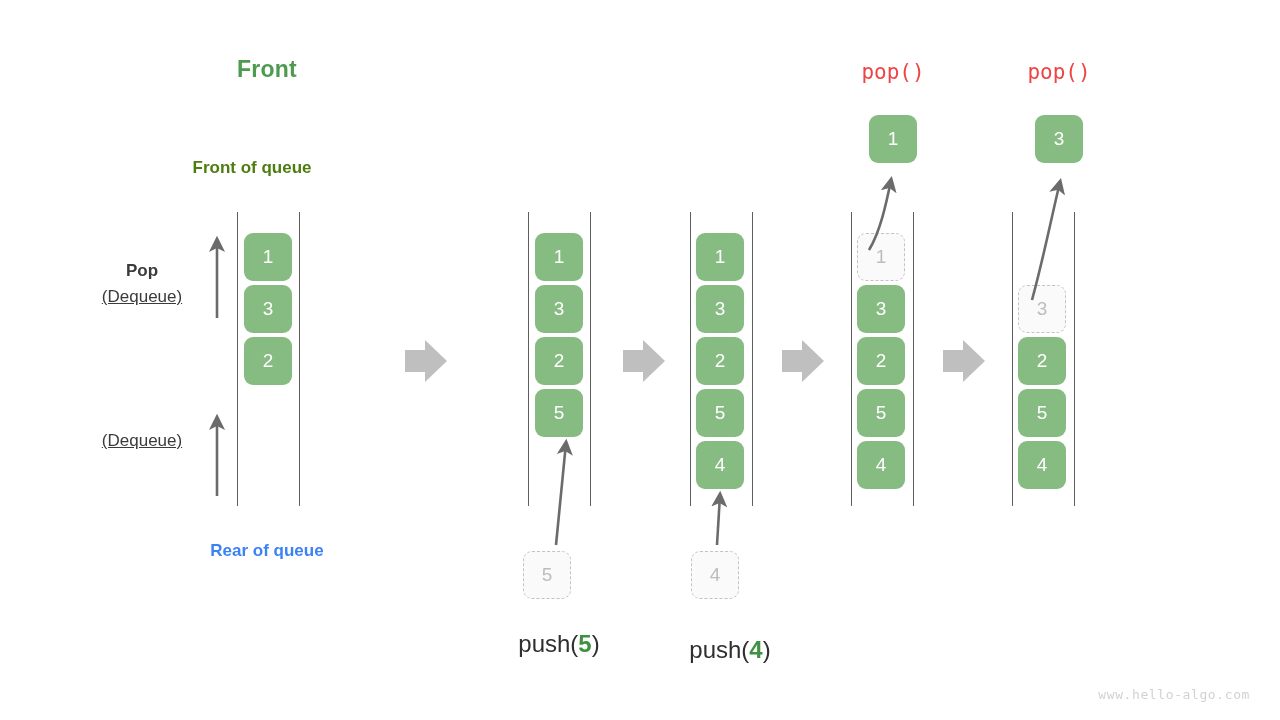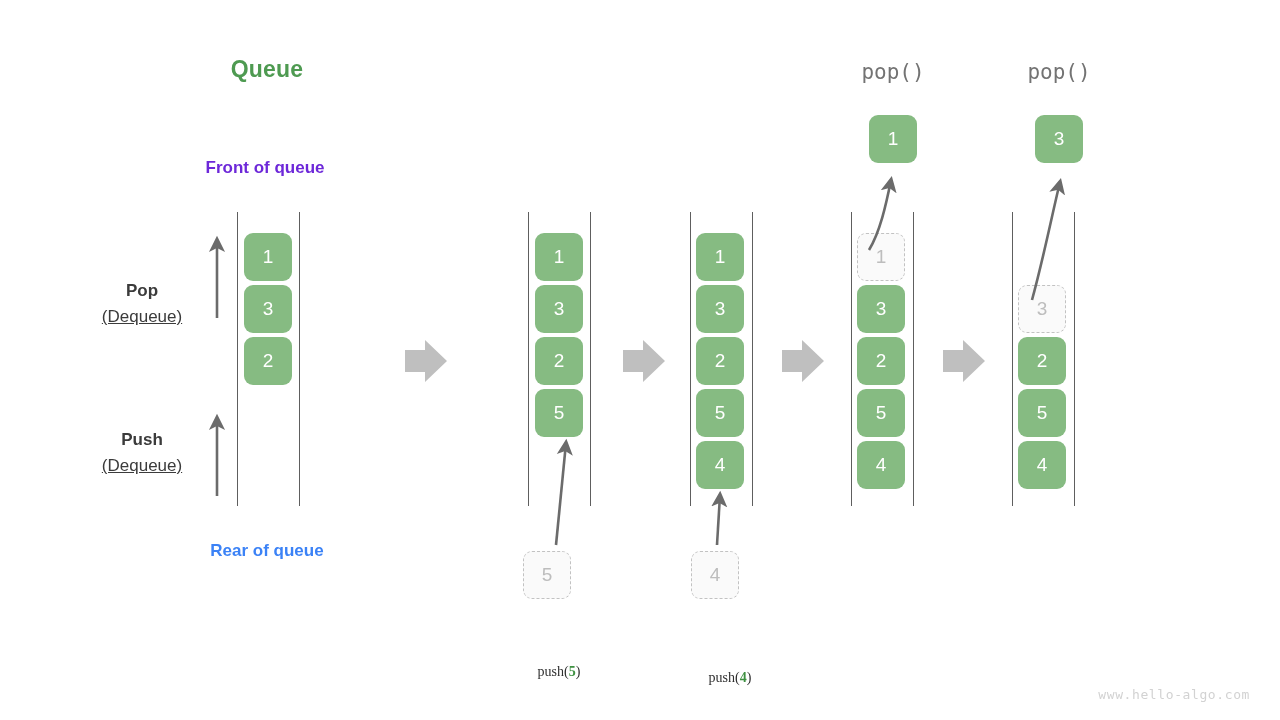--- a/index.html
+++ b/index.html
@@ -29,26 +29,26 @@
     left: 167px; top: 56px;
     width: 200px;
     text-align: center;
     font-size: 23px;
     font-weight: bold;
     color: #4e9a51;
     letter-spacing: .2px;
   }
   .lbl-front {
     position: absolute;
-    left: 165px; top: 158px;
-    width: 200px;
-    text-align: center;
-    font-size: 17px;
-    font-weight: bold;
-    color: #6d28d9;
+    left: 152px; top: 158px;
+    width: 200px;
+    text-align: center;
+    font-size: 17px;
+    font-weight: bold;
+    color: #4d7c0f;
   }
   .lbl-rear {
     position: absolute;
     left: 167px; top: 541px;
     width: 200px;
     text-align: center;
     font-size: 17px;
     font-weight: bold;
     color: #3b82f6;
   }
@@ -65,21 +65,21 @@
     font-weight: bold;
     line-height: 25px;
   }
   .side-label .sub {
     display: block;
     font-size: 17px;
     font-weight: normal;
     line-height: 27px;
     text-decoration: underline;
   }
-  #side-pop  { left: 57px; top: 258px; margin-top: 20px; }
+  #side-pop  { left: 57px; top: 258px; }
   #side-push { left: 57px; top: 427px; }
 
   
   .rail {
     position: absolute;
     width: 1.4px;
     background: #5e5e5e;
   }
 
   
@@ -101,35 +101,34 @@
     background: #fafafa;
     border: 1.6px dashed #c2c2c2;
     color: #bdbdbd;
   }
 
   
   .op-caption {
     position: absolute;
     width: 200px;
     text-align: center;
-    font-family: Liberation Serif, serif;
-    font-size: 14px;
+    font-family: Liberation Sans, sans-serif;
+    font-size: 24px;
     color: #2f2f2f;
     letter-spacing: 0px;
-    margin-top: 34px;
   }
   .op-caption .arg { color: #3f9142; font-weight: bold; }
 
   .pop-caption {
     position: absolute;
     width: 160px;
     text-align: center;
     font-family: "DejaVu Sans Mono", monospace;
     font-size: 21px;
-    color: #737373;
+    color: #ef4444;
   }
 
   
   .watermark {
     position: absolute;
     right: 30px;
     bottom: 18px;
     font-family: "DejaVu Sans Mono", monospace;
     font-size: 13px;
     color: #d2d2d2;
@@ -142,30 +141,29 @@
     width: 1280px;
     height: 720px;
     pointer-events: none;
   }
 </style>
 </head>
 <body>
 
 <div class="stage">
 
-  <div class="title-queue">Queue</div>
+  <div class="title-queue">Front</div>
   <div class="lbl-front">Front of queue</div>
   <div class="lbl-rear">Rear of queue</div>
 
   <div class="side-label" id="side-pop">
     <span class="main">Pop</span>
     <span class="sub">(Dequeue)</span>
   </div>
   <div class="side-label" id="side-push">
-    <span class="main">Push</span>
     <span class="sub">(Dequeue)</span>
   </div>
 
   <div class="op-caption" style="left:459px; top:630px;">
     <span>push(</span><span class="arg">5</span><span>)</span>
   </div>
   <div class="op-caption" style="left:630px; top:636px;">
     <span>push(</span><span class="arg">4</span><span>)</span>
   </div>
   <div class="pop-caption" style="left:813px; top:60px;">pop()</div>

